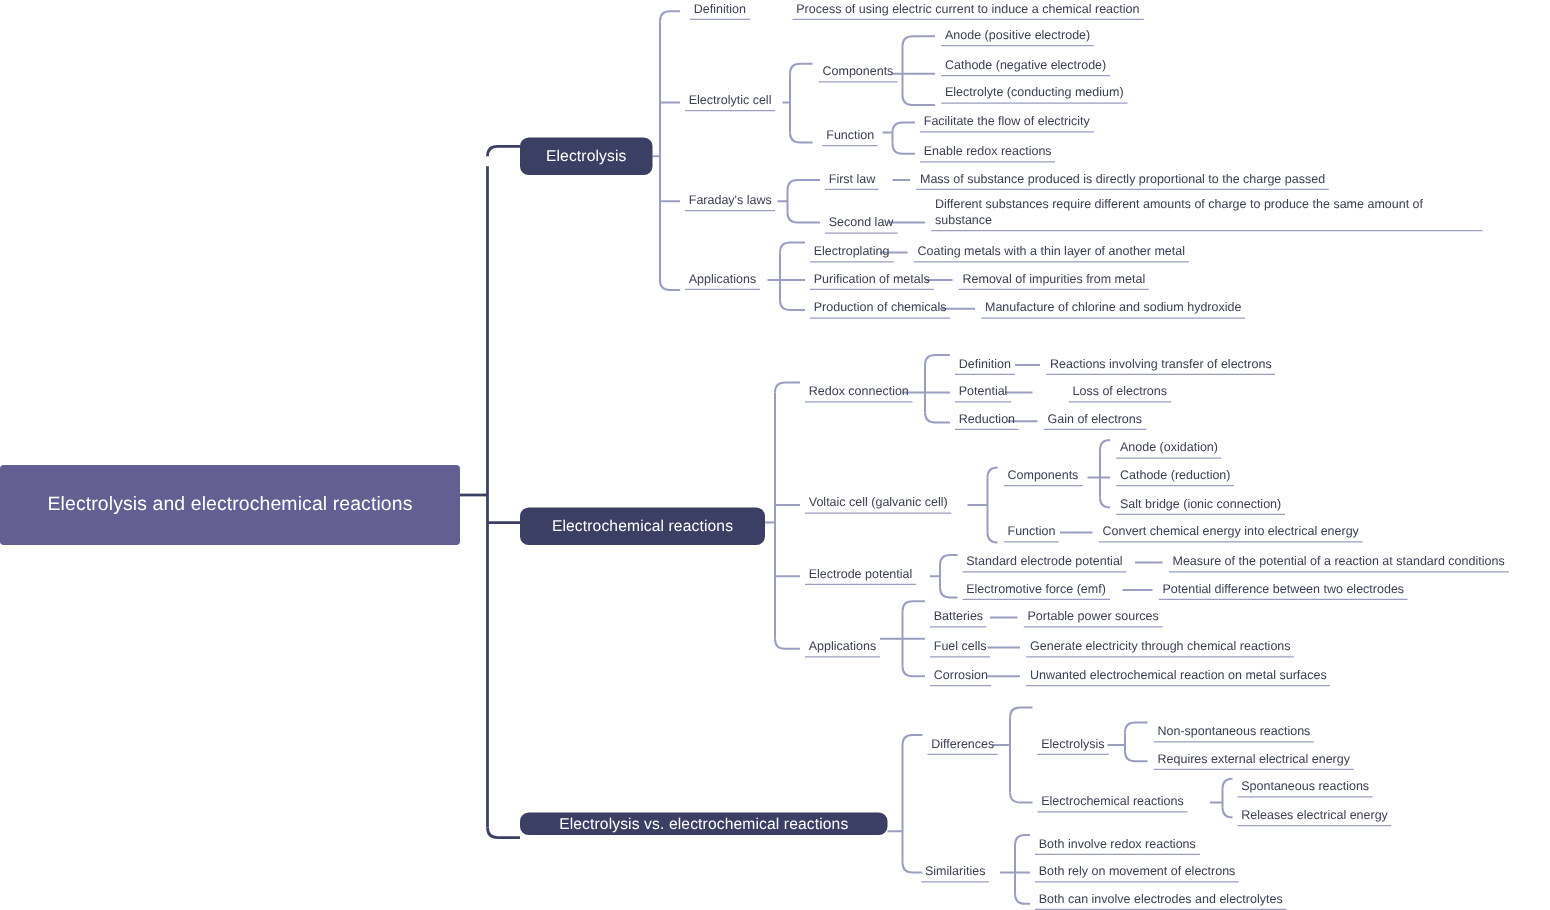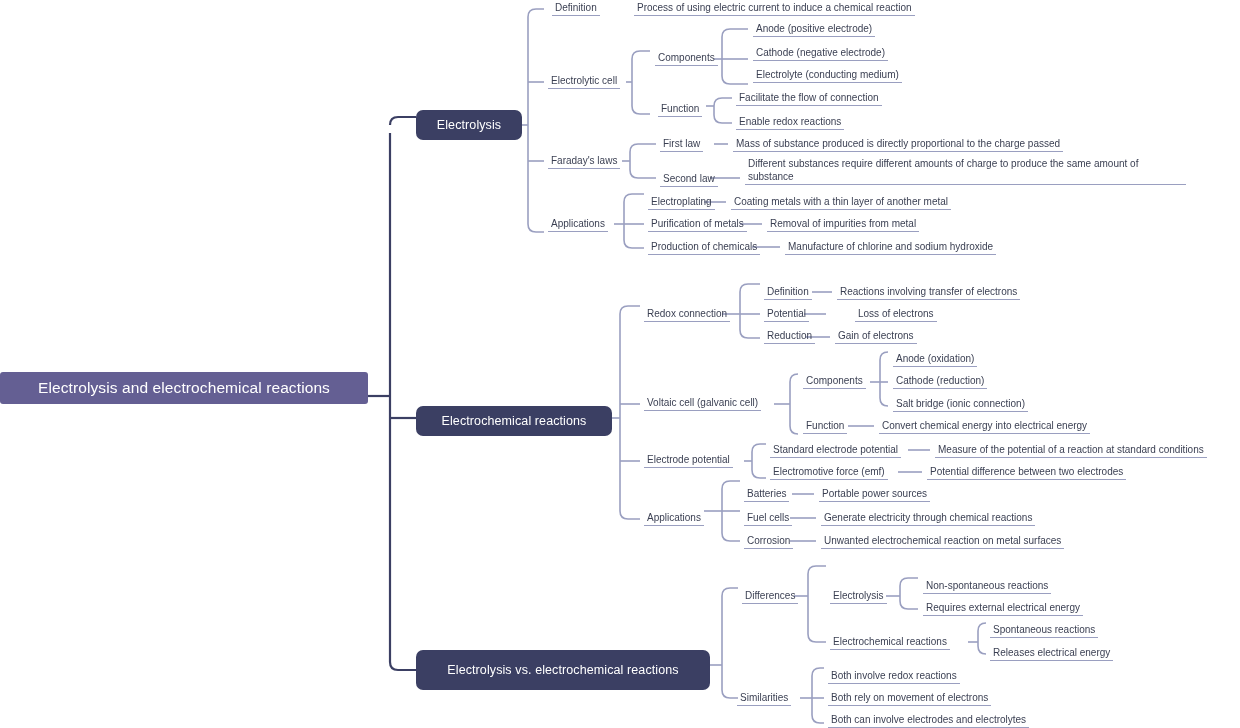--- a/index.html
+++ b/index.html
@@ -151,44 +151,44 @@
       <path d="M978 646 q0 8 8 8 H986"></path>
 
       <path d="M800 698 H812"></path>
       <path d="M812 676 q0 -8 8 -8 H824"></path>
       <path d="M812 676 V715"></path>
       <path d="M812 715 q0 8 8 8 H824"></path>
       <path d="M812 698 H824"></path>
     </g>
   </svg>
 
-  <div class="node-root" style="left:0px;top:372px;width:368px;height:32px;text-align:right;">
+  <div class="node-root" style="left:0px;top:372px;width:368px;height:64px;text-align:right;">
     <span>Electrolysis and electrochemical reactions</span>
   </div>
 
   <div class="node-l2" style="left:416px;top:110px;width:106px;height:30px;">
     <span>Electrolysis</span>
   </div>
   <div class="node-l2" style="left:416px;top:406px;width:196px;height:30px;">
     <span>Electrochemical reactions</span>
   </div>
-  <div class="node-l2" style="left:416px;top:650px;width:294px;height:40px;">
+  <div class="node-l2" style="left:416px;top:650px;width:294px;height:18px;">
     <span>Electrolysis vs. electrochemical reactions</span>
   </div>
 
   <div class="leaf" style="left:552px;top:1px;">Definition</div>
   <div class="leaf" style="left:634px;top:1px;">Process of using electric current to induce a chemical reaction</div>
 
   <div class="leaf" style="left:548px;top:74px;">Electrolytic cell</div>
   <div class="leaf" style="left:655px;top:51px;">Components</div>
   <div class="leaf" style="left:753px;top:22px;">Anode (positive electrode)</div>
   <div class="leaf" style="left:753px;top:46px;">Cathode (negative electrode)</div>
   <div class="leaf" style="left:753px;top:68px;">Electrolyte (conducting medium)</div>
   <div class="leaf" style="left:658px;top:102px;">Function</div>
-  <div class="leaf" style="left:736px;top:91px;">Facilitate the flow of connection</div>
+  <div class="leaf" style="left:736px;top:91px;">Facilitate the flow of electricity</div>
   <div class="leaf" style="left:736px;top:115px;">Enable redox reactions</div>
 
   <div class="leaf" style="left:548px;top:154px;">Faraday's laws</div>
   <div class="leaf" style="left:660px;top:137px;">First law</div>
   <div class="leaf" style="left:733px;top:137px;">Mass of substance produced is directly proportional to the charge passed</div>
   <div class="leaf" style="left:660px;top:172px;">Second law</div>
   <div class="leaf wrap" style="left:745px;top:157px;width:435px;">Different substances require different amounts of charge to produce the same amount of substance</div>
 
   <div class="leaf" style="left:548px;top:217px;">Applications</div>
   <div class="leaf" style="left:648px;top:195px;">Electroplating</div>

